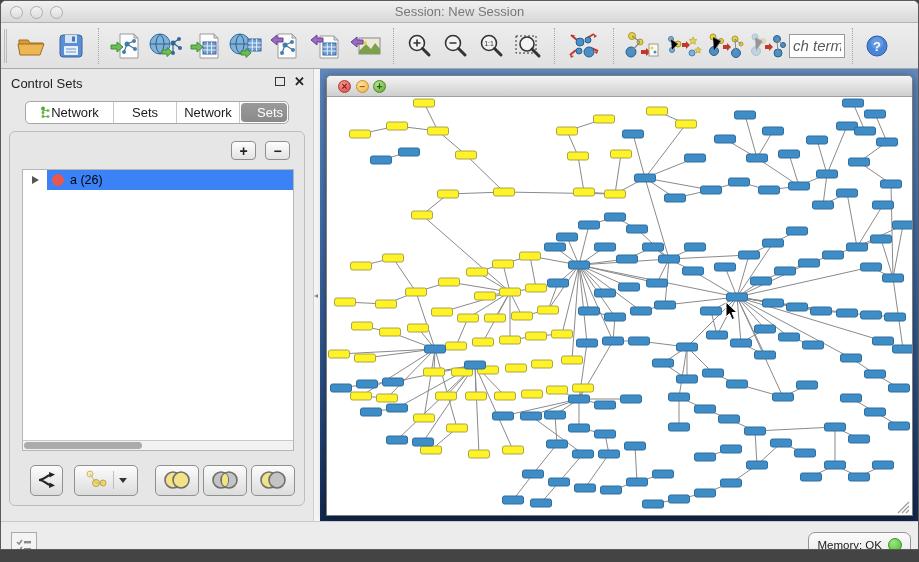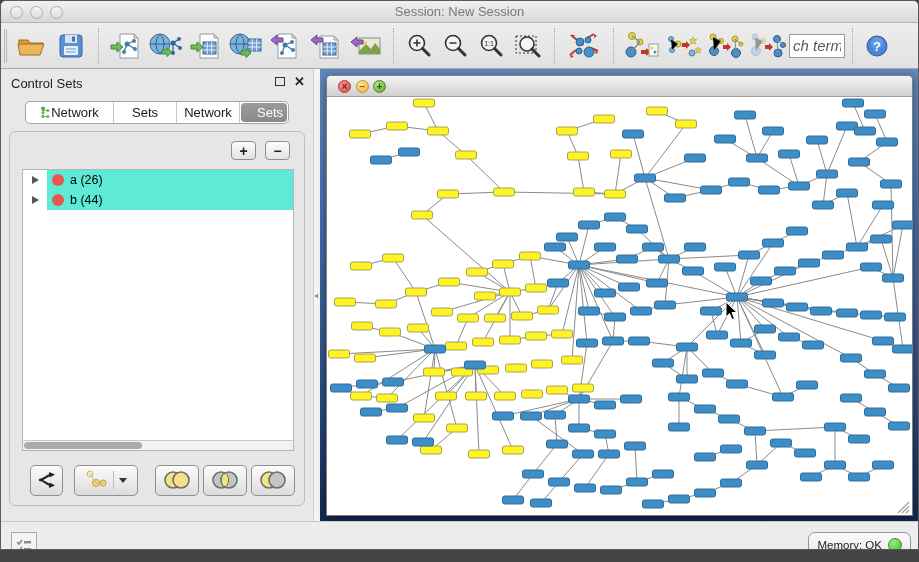--- a/index.html
+++ b/index.html
@@ -46,21 +46,21 @@
   .set-box { position:absolute; left:8px; top:62px; width:296px; height:375px;
     border:1px solid #BDBDBD; border-radius:6px; background:#E6E6E6; }
   .pm-btn { position:absolute; top:9px; width:25px; height:19px; border:1px solid #8F8F8F; border-radius:4px;
     background:linear-gradient(180deg,#FDFDFD,#E3E3E3); font-size:14px; font-weight:bold; color:#222;
     display:flex; align-items:center; justify-content:center; line-height:1; }
   .pm-add { right:48px; } .pm-del { right:14px; }
 
   .set-list { position:absolute; left:12px; top:37px; width:272px; height:281px; background:#fff; border:1px solid #B5B5B5; }
   .set-row { position:relative; height:20px; display:flex; align-items:center; }
   .row-tri { width:0; height:0; border-left:7px solid #555; border-top:4.5px solid transparent; border-bottom:4.5px solid transparent; margin-left:9px; }
-  .row-sel { position:absolute; left:24px; right:0; top:0; bottom:0; background:#5eead4; display:flex; align-items:center; }
+  .row-sel { position:absolute; left:24px; right:0; top:0; bottom:0; background:#3b82f6; display:flex; align-items:center; }
   .row-dot { width:12px; height:12px; border-radius:50%; background:#E8584F; margin:0 6px 0 5px; }
   .row-label { font-size:12.5px; color:#000; }
   .hscroll { position:absolute; left:12px; top:308px; width:272px; height:11px; background:#F2F2F2; border:1px solid #B5B5B5; border-top:1px solid #C9C9C9; }
   .hthumb { position:absolute; left:1px; top:1px; width:118px; height:7px; border-radius:4px; background:#ABABAB; }
 
   .setops { position:absolute; left:0px; bottom:8px; width:100%; height:34px; display:flex; align-items:center; }
   .op-btn { height:31px; border:1px solid #909090; border-radius:5px;
     background:linear-gradient(180deg,#FCFCFC,#DCDCDC); display:flex; align-items:center; justify-content:center; }
   .op1 { width:33px; margin-left:20px; }
   .op2 { width:64px; margin-left:11px; }
@@ -354,27 +354,20 @@
         <div class="pm-btn pm-del">
           <span>−</span>
         </div>
 
         <div class="set-list">
           <div class="set-row">
             <span class="row-tri"></span>
             <span class="row-sel">
               <span class="row-dot"></span>
               <span class="row-label">a (26)</span>
-            </span>
-          </div>
-          <div class="set-row">
-            <span class="row-tri"></span>
-            <span class="row-sel">
-              <span class="row-dot"></span>
-              <span class="row-label">b (44)</span>
             </span>
           </div>
         </div>
         <div class="hscroll">
           <div class="hthumb"></div>
         </div>
 
         <div class="setops">
           <div class="op-btn op1">
             <svg width="20" height="20" viewBox="0 0 20 20">

